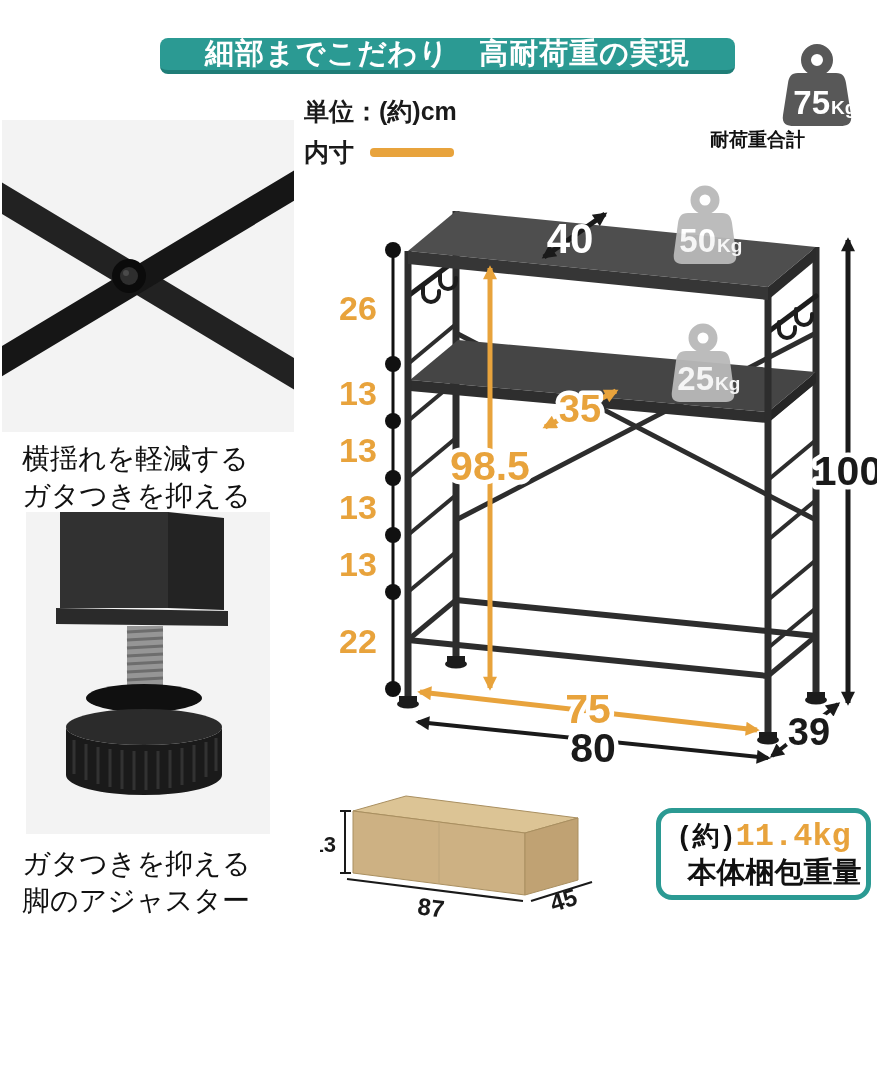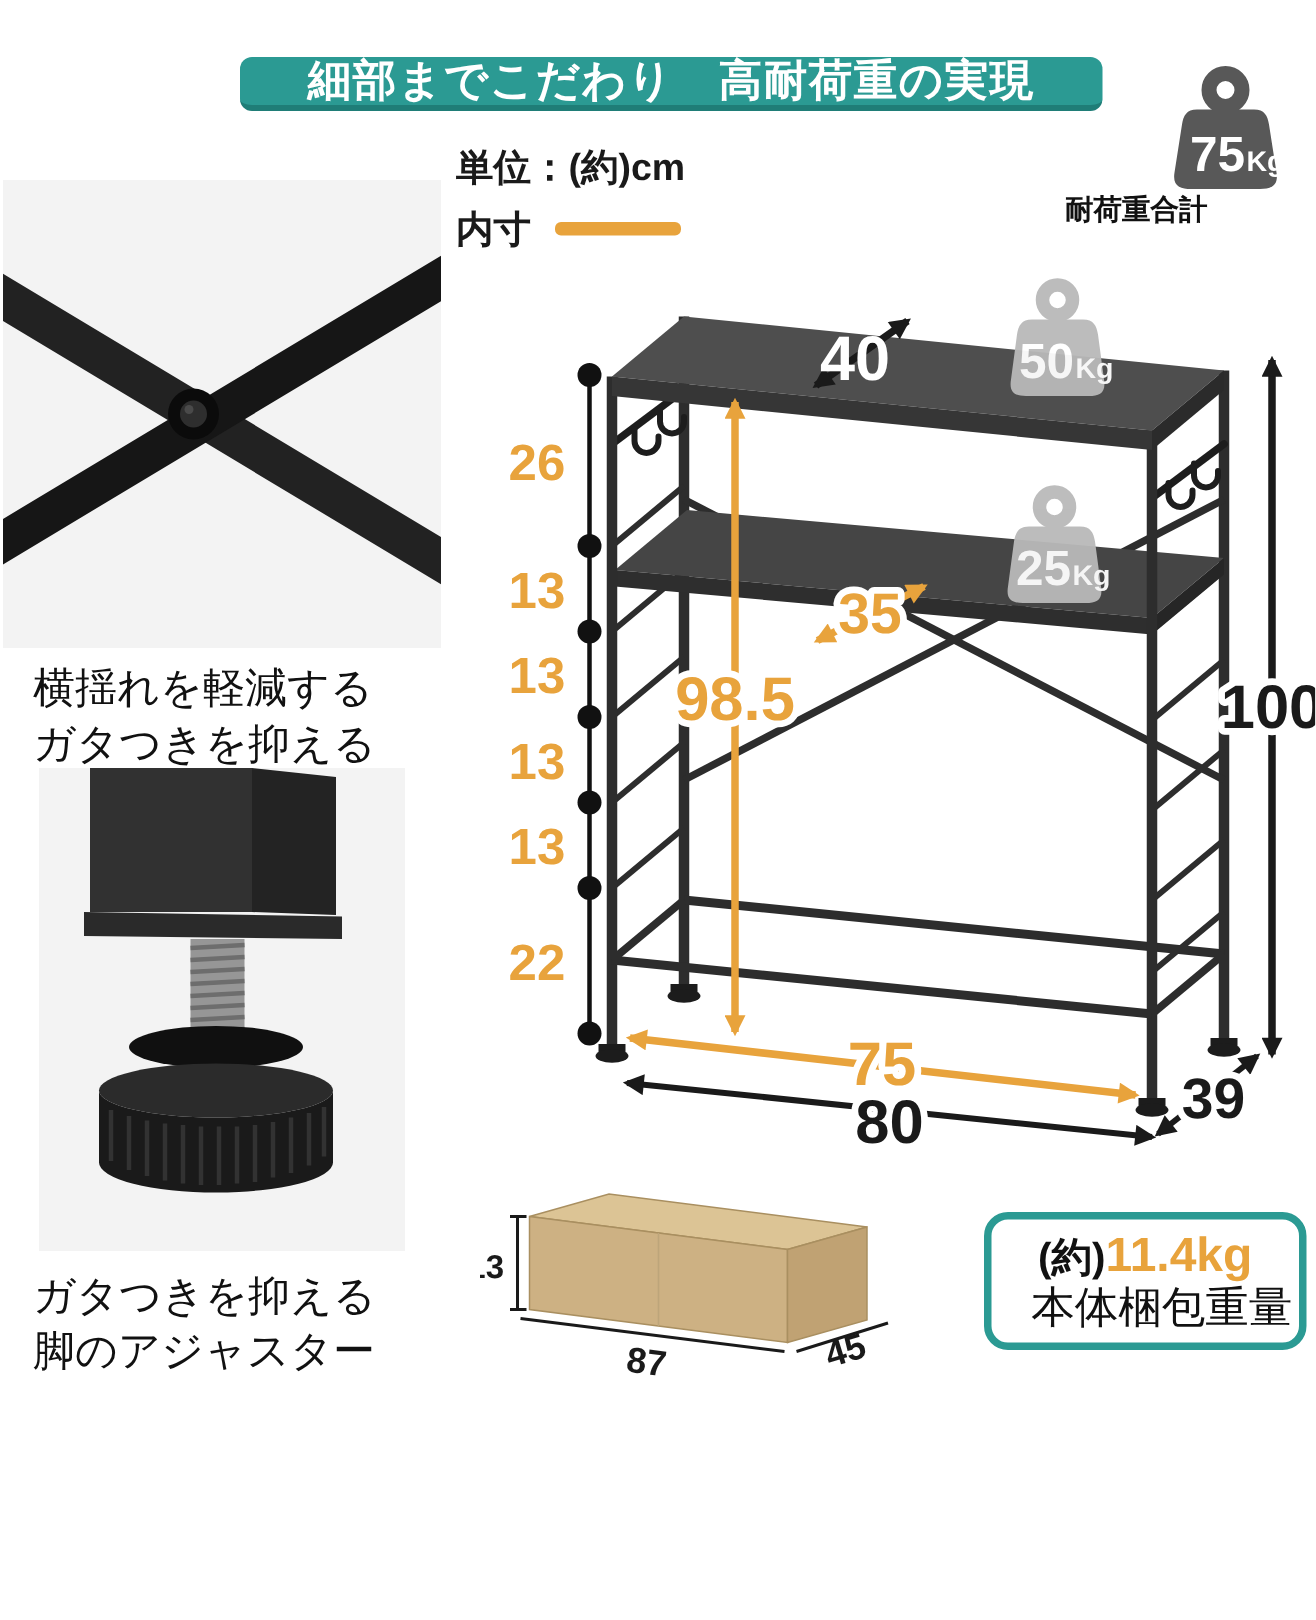--- a/index.html
+++ b/index.html
@@ -37,23 +37,23 @@
   .caption2 { left:22px; top:845px; }
   
   .diagram { position:absolute; left:330px; top:180px; }
   .package-svg { position:absolute; left:320px; top:778px; }
   
   .pkg-box {
     position:absolute; left:656px; top:808px; width:215px; height:92px;
     border:5px solid #2b9a93; border-radius:16px; background:#fff;
     display:flex; flex-direction:column; align-items:center; justify-content:center;
   }
-  .pkg-box .l1 { font-size:27px; font-weight:700; color:#111; line-height:34px; }
+  .pkg-box .l1 { font-size:27px; font-weight:700; color:#111; line-height:34px;font-family:Liberation Mono, monospace; }
   .pkg-box .l1 .kg { font-size:32px; color:#e8a33c; }
-  .pkg-box .l2 { font-size:29px; font-weight:400; color:#111; line-height:34px;margin-left:22px; }
+  .pkg-box .l2 { font-size:29px; font-weight:700; color:#111; line-height:34px;margin-left:22px; }
   
   text { font-family:"Liberation Sans","DejaVu Sans",sans-serif; }
   .halo { paint-order:stroke; stroke:#ffffff; stroke-width:9px; stroke-linejoin:round; }
   .dim-or { fill:#e8a33c; font-weight:700; }
   .dim-bk { fill:#1a1a1a; font-weight:700; }
   .dim-wh { fill:#ffffff; font-weight:700; }
   .wt-txt { fill:#ffffff; font-weight:700; }
 </style>
 </head>
 <body>

